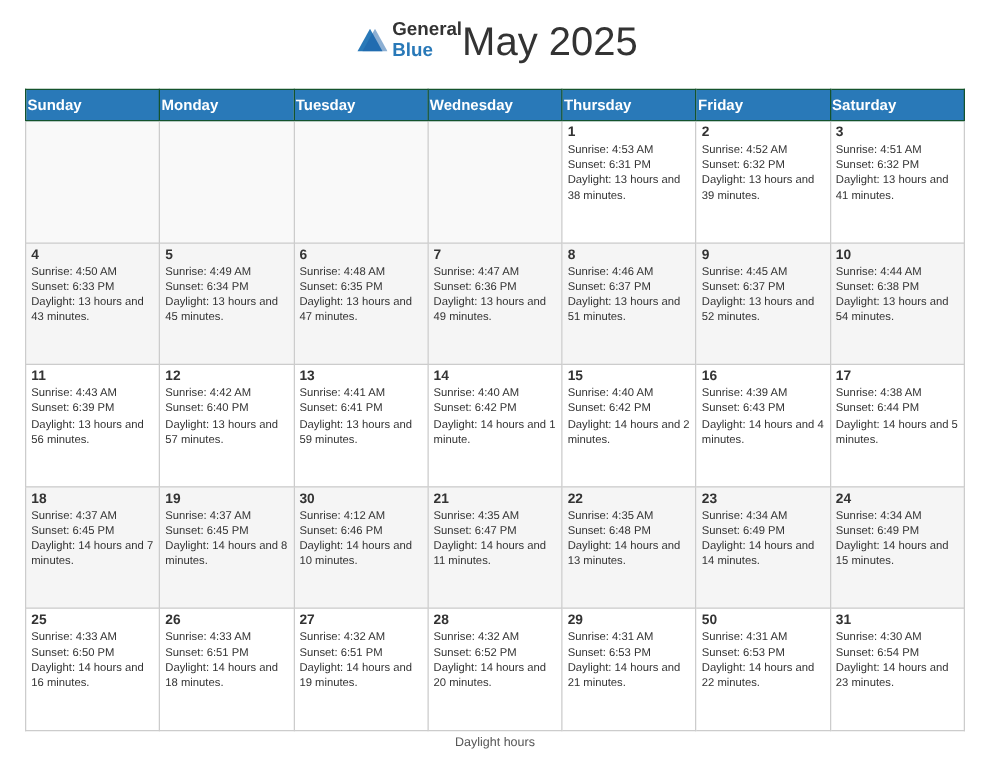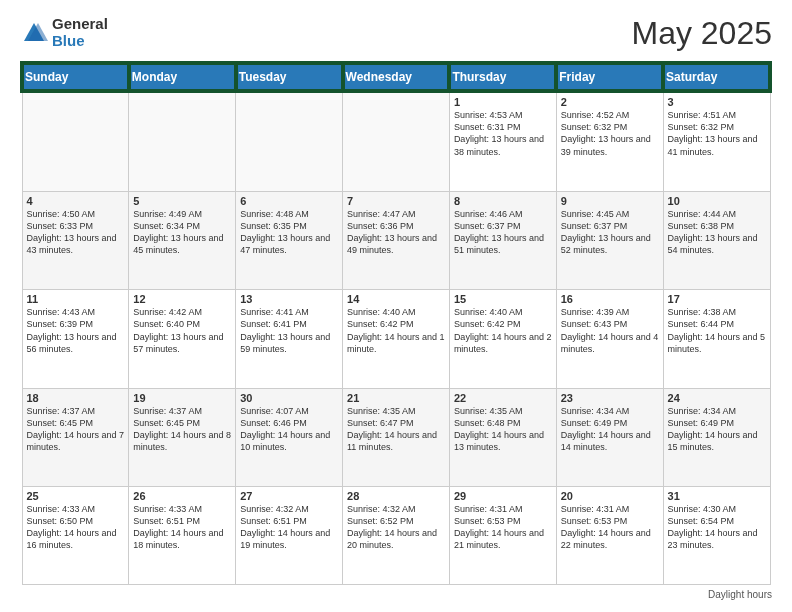--- a/index.html
+++ b/index.html
@@ -12,23 +12,23 @@
     }
     .page {
       width: 792px;
       height: 612px;
       padding: 16px 20px 12px 20px;
       display: flex;
       flex-direction: column;
     }
     .header {
       display: flex;
-      justify-content: space-between;
+      justify-content: center;
       align-items: flex-start;
-      margin-bottom: 10px;
+      margin-bottom: 20px;
     }
     .logo {
       display: flex;
       align-items: center;
     }
     .logo-text {
       display: flex;
       flex-direction: column;
       line-height: 1.1;
     }
@@ -67,21 +67,21 @@
       width: 100%;
       table-layout: fixed;
     }
     .calendar th {
       background-color: #2979b8;
       color: #fff;
       font-size: 12px;
       font-weight: bold;
       padding: 5px 1px;
       text-align: left;
-      border: 4px solid #14532d;
+      border: 1px solid #14532d;
     }
     .calendar td {
       border: 1px solid #ccc;
       vertical-align: top;
       padding: 3px 4px;
       font-size: 9.5px;
       color: #333;
       background: #fff;
     }
     .calendar tr:nth-child(even) td {
@@ -98,21 +98,21 @@
     }
     .day-info {
       font-size: 9px;
       color: #333;
       line-height: 1.35;
     }
     .footer-note {
       font-size: 10px;
       color: #555;
       margin-top: 4px;
-      text-align: right;
+      text-align: center;
     }
   </style>
 </head>
 <body>
 
 <div class="page">
   <div class="header">
     <div class="logo">
       <svg class="logo-icon" viewBox="0 0 28 28">
         <polygon points="14,4 24,22 4,22" fill="#2979b8"></polygon>
@@ -280,21 +280,21 @@
           </td>
           <td>
             <span class="day-number">19</span>
             <div class="day-info">Sunrise: 4:37 AM
 Sunset: 6:45 PM
 Daylight: 14 hours
 and 8 minutes.</div>
           </td>
           <td>
             <span class="day-number">30</span>
-            <div class="day-info">Sunrise: 4:07 AM
+            <div class="day-info">Sunrise: 4:12 AM
 Sunset: 6:46 PM
 Daylight: 14 hours
 and 10 minutes.</div>
           </td>
           <td>
             <span class="day-number">21</span>
             <div class="day-info">Sunrise: 4:35 AM
 Sunset: 6:47 PM
 Daylight: 14 hours
 and 11 minutes.</div>
@@ -351,21 +351,21 @@
 and 20 minutes.</div>
           </td>
           <td>
             <span class="day-number">29</span>
             <div class="day-info">Sunrise: 4:31 AM
 Sunset: 6:53 PM
 Daylight: 14 hours
 and 21 minutes.</div>
           </td>
           <td>
-            <span class="day-number">20</span>
+            <span class="day-number">50</span>
             <div class="day-info">Sunrise: 4:31 AM
 Sunset: 6:53 PM
 Daylight: 14 hours
 and 22 minutes.</div>
           </td>
           <td>
             <span class="day-number">31</span>
             <div class="day-info">Sunrise: 4:30 AM
 Sunset: 6:54 PM
 Daylight: 14 hours

